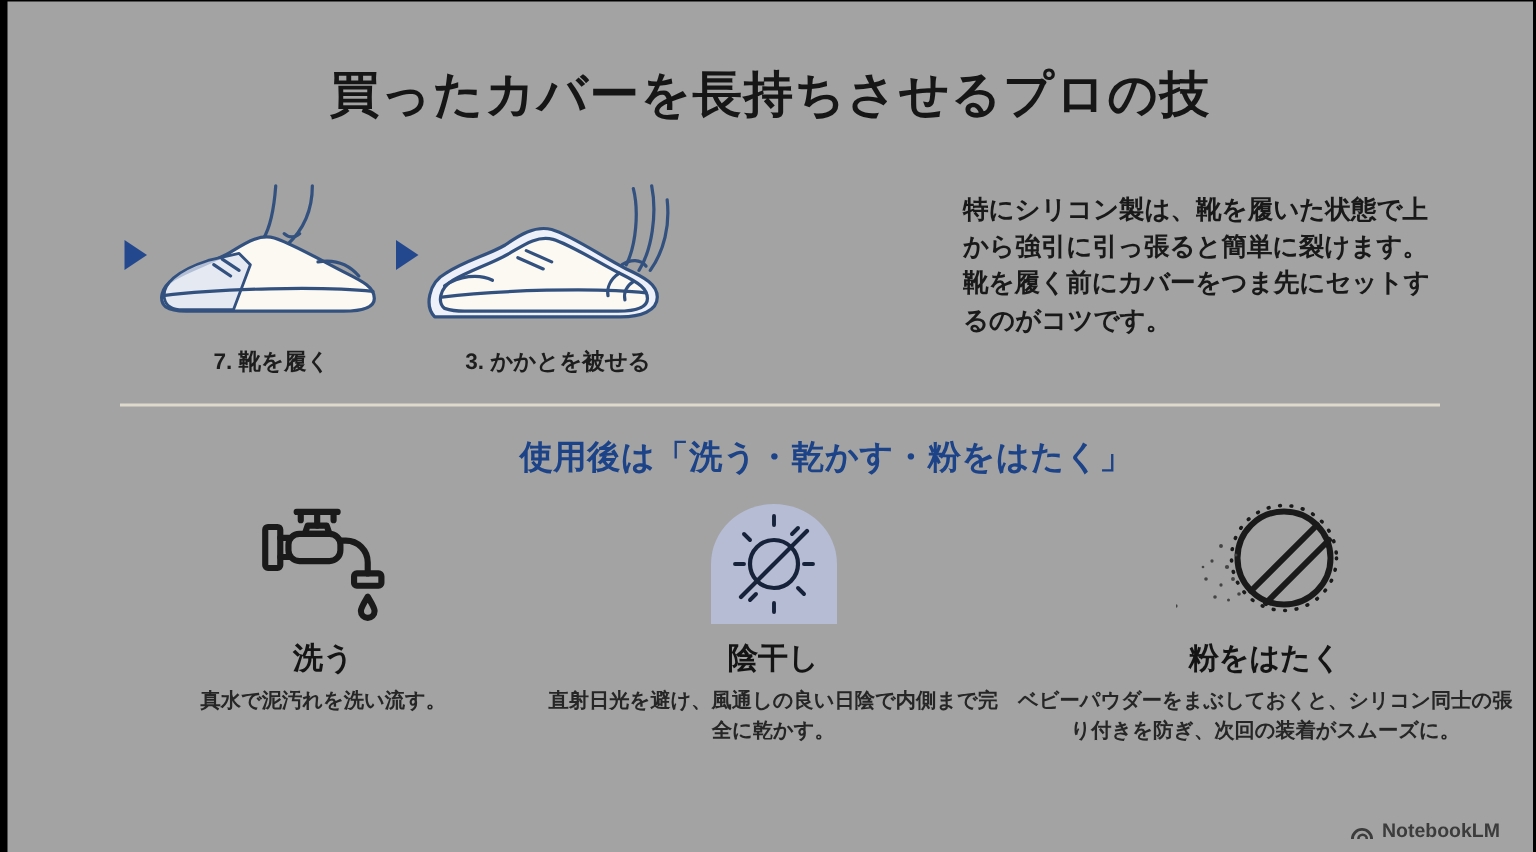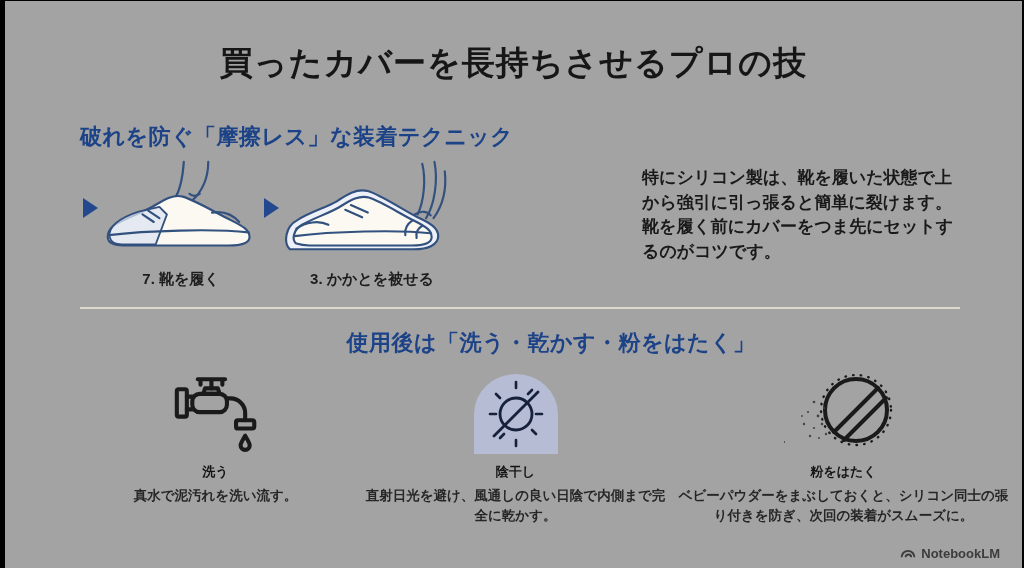--- a/index.html
+++ b/index.html
@@ -34,44 +34,43 @@
   .note {
     width:334px; margin-left:auto; margin-top:6px;
     font-size:17px; font-weight:700; color:#191919; line-height:1.45;
   }
   .divider { border:none; border-top:2px solid #ded9ca; margin:18px 62px 0 75px; }
   .sec2 { margin-top:19px; }
   .care-row { display:flex; margin:12px 8px 0 68px; }
   .care { text-align:center; }
   .c1 { width:285px; } .c2 { width:315px; } .c3 { flex:1; }
   .icon-box { height:84px; display:flex; align-items:flex-end; justify-content:center; }
-  .care-label { font-size:13px; font-weight:800; color:#141414; margin-top:9px; }
+  .care-label { font-size:20px; font-weight:800; color:#141414; margin-top:9px; }
   .care-caption {
     font-size:13.5px; font-weight:700; color:#262626;
     line-height:1.5; margin-top:5px; padding:0 4px;
   }
   .footer {
     position:absolute; right:22px; bottom:7px;
-    display:flex; align-items:flex-start; gap:5px;
+    display:flex; align-items:flex-end; gap:5px;
     color:#3c3c3c; font-size:13px; font-weight:700;
   }
   .shoe-stroke { stroke:#33517f; fill:none; stroke-width:2.3; stroke-linecap:round; stroke-linejoin:round; }
   .shoe-fill   { stroke:#33517f; fill:#fbf9f2; stroke-width:2.3; stroke-linejoin:round; }
   .cover-fill  { stroke:#33517f; fill:#dde4f2; stroke-width:2; stroke-linejoin:round; }
   .blk { stroke:#1a1a1a; fill:none; stroke-width:4.5; stroke-linecap:round; stroke-linejoin:round; }
 </style>
 </head>
 <body>
 
 <div class="slide">
 
   <div class="page-title">買ったカバーを長持ちさせるプロの技</div>
 
   <div class="section sec1">
-    <div class="s-heading">破れを防ぐ「摩擦レス」な装着テクニック</div>
 
     <div class="row1">
       <div class="steps">
 
 
         <div class="arrow"></div>
 
         <div class="step">
           <svg width="160" height="108" viewBox="0 -10 170 115">
             <path class="shoe-stroke" d="M88,-8 C87,6 85,20 79,30 M114,-8 C114,10 107,24 96,34"></path>

